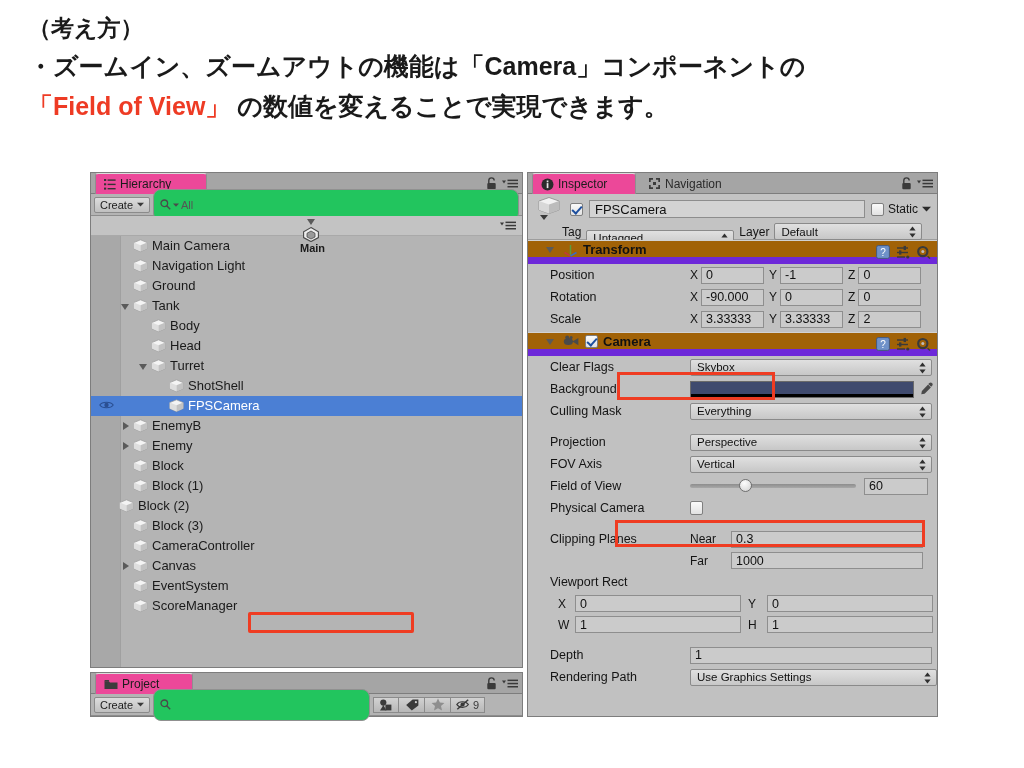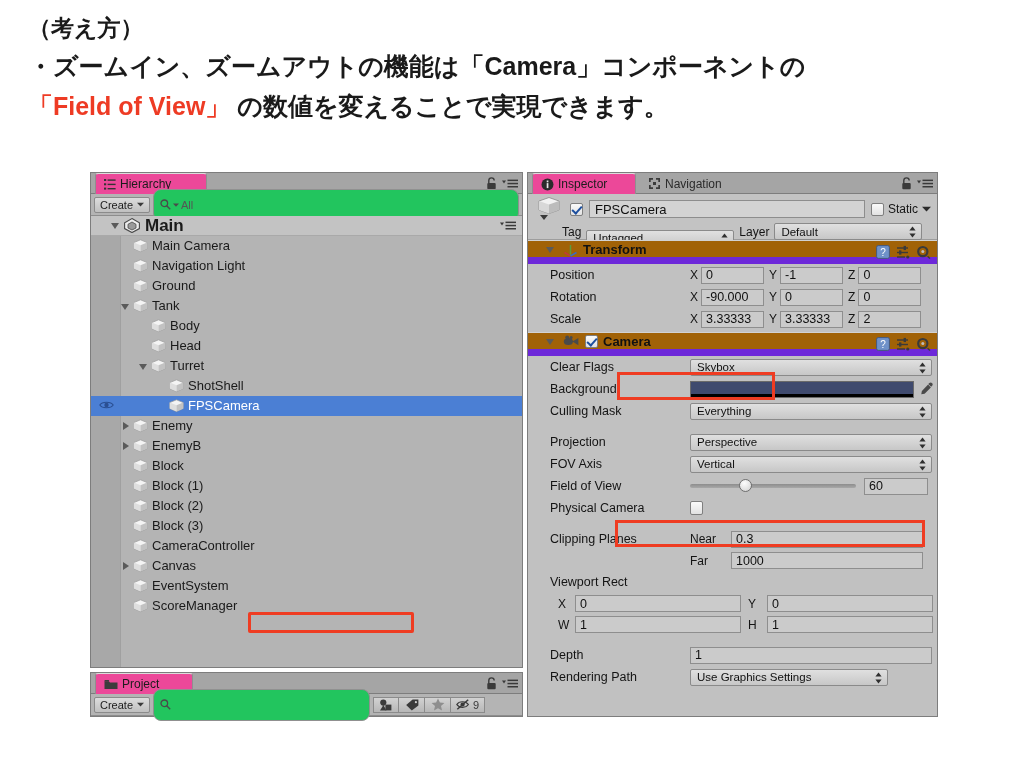--- a/index.html
+++ b/index.html
@@ -90,22 +90,23 @@
   }
   .gutter {
     position: absolute; left: 0; top: 0; bottom: 0; width: 30px;
     background: #a8a8a8; border-right: 1px solid #a0a0a0;
   }
   .root-row {
     position: relative; height: 20px;
     background: #c3c3c3;
     border-bottom: 1px solid #a9a9a9;
     display: flex; align-items: center;
-    font-size: 17px; font-weight: 700; color: #1a1a1a;
-    padding-left: 20px;
+    font-size: 11px; font-weight: 700; color: #1a1a1a;
+    padding-left: 12px;
+    flex-direction: column;
   }
   .root-row .rmenu { position: absolute; right: 6px; top: 4px; }
 
   .row {
     position: relative; height: 20px;
     display: flex; align-items: center;
     font-size: 13px; color: #1a1a1a;
     white-space: nowrap;
   }
   .row.selected { background: #4b7fd4; color: #ffffff; }
@@ -466,34 +467,34 @@
           </div>
           <div class="row" style="padding-left: 30px;">
             <span class="arrow closed"></span>
             <span class="cube">
               <svg width="15" height="14" viewBox="0 0 15 14">
                 <polygon points="7.5,0.8 14.2,3.6 14.2,9.6 7.5,12.6 0.8,9.6 0.8,3.6" fill="#f4f4f4" stroke="#9a9a9a" stroke-width="0.7"></polygon>
                 <polygon points="0.8,3.6 7.5,6.3 7.5,12.6 0.8,9.6" fill="#dedede"></polygon>
                 <polygon points="14.2,3.6 7.5,6.3 7.5,12.6 14.2,9.6" fill="#c2c2c2"></polygon>
               </svg>
             </span>
+            <span class="rowlabel">EnemyB</span>
+          </div>
+          <div class="row" style="padding-left: 30px;">
+            <span class="arrow closed"></span>
+            <span class="cube">
+              <svg width="15" height="14" viewBox="0 0 15 14">
+                <polygon points="7.5,0.8 14.2,3.6 14.2,9.6 7.5,12.6 0.8,9.6 0.8,3.6" fill="#f4f4f4" stroke="#9a9a9a" stroke-width="0.7"></polygon>
+                <polygon points="0.8,3.6 7.5,6.3 7.5,12.6 0.8,9.6" fill="#dedede"></polygon>
+                <polygon points="14.2,3.6 7.5,6.3 7.5,12.6 14.2,9.6" fill="#c2c2c2"></polygon>
+              </svg>
+            </span>
             <span class="rowlabel">Enemy</span>
           </div>
           <div class="row" style="padding-left: 30px;">
-            <span class="arrow closed"></span>
-            <span class="cube">
-              <svg width="15" height="14" viewBox="0 0 15 14">
-                <polygon points="7.5,0.8 14.2,3.6 14.2,9.6 7.5,12.6 0.8,9.6 0.8,3.6" fill="#f4f4f4" stroke="#9a9a9a" stroke-width="0.7"></polygon>
-                <polygon points="0.8,3.6 7.5,6.3 7.5,12.6 0.8,9.6" fill="#dedede"></polygon>
-                <polygon points="14.2,3.6 7.5,6.3 7.5,12.6 14.2,9.6" fill="#c2c2c2"></polygon>
-              </svg>
-            </span>
-            <span class="rowlabel">EnemyB</span>
-          </div>
-          <div class="row" style="padding-left: 30px;">
             <span class="arrow "></span>
             <span class="cube">
               <svg width="15" height="14" viewBox="0 0 15 14">
                 <polygon points="7.5,0.8 14.2,3.6 14.2,9.6 7.5,12.6 0.8,9.6 0.8,3.6" fill="#f4f4f4" stroke="#9a9a9a" stroke-width="0.7"></polygon>
                 <polygon points="0.8,3.6 7.5,6.3 7.5,12.6 0.8,9.6" fill="#dedede"></polygon>
                 <polygon points="14.2,3.6 7.5,6.3 7.5,12.6 14.2,9.6" fill="#c2c2c2"></polygon>
               </svg>
             </span>
             <span class="rowlabel">Block</span>
           </div>
@@ -501,21 +502,21 @@
             <span class="arrow "></span>
             <span class="cube">
               <svg width="15" height="14" viewBox="0 0 15 14">
                 <polygon points="7.5,0.8 14.2,3.6 14.2,9.6 7.5,12.6 0.8,9.6 0.8,3.6" fill="#f4f4f4" stroke="#9a9a9a" stroke-width="0.7"></polygon>
                 <polygon points="0.8,3.6 7.5,6.3 7.5,12.6 0.8,9.6" fill="#dedede"></polygon>
                 <polygon points="14.2,3.6 7.5,6.3 7.5,12.6 14.2,9.6" fill="#c2c2c2"></polygon>
               </svg>
             </span>
             <span class="rowlabel">Block (1)</span>
           </div>
-          <div class="row" style="padding-left: 30px;">
+          <div class="row" style="padding-left: 16px;">
             <span class="arrow "></span>
             <span class="cube">
               <svg width="15" height="14" viewBox="0 0 15 14">
                 <polygon points="7.5,0.8 14.2,3.6 14.2,9.6 7.5,12.6 0.8,9.6 0.8,3.6" fill="#f4f4f4" stroke="#9a9a9a" stroke-width="0.7"></polygon>
                 <polygon points="0.8,3.6 7.5,6.3 7.5,12.6 0.8,9.6" fill="#dedede"></polygon>
                 <polygon points="14.2,3.6 7.5,6.3 7.5,12.6 14.2,9.6" fill="#c2c2c2"></polygon>
               </svg>
             </span>
             <span class="rowlabel">Block (2)</span>
           </div>
@@ -964,21 +965,21 @@
               <span class="numfield" style="width:166px">1</span>
             </span>
           </div>
           <div style="height: 9px;"></div>
           <div class="prow">
             <span class="plabel">Depth</span>
             <span class="numfield" style="width:242px">1</span>
           </div>
           <div class="prow">
             <span class="plabel">Rendering Path</span>
-            <span class="dropdown" style="width:198px">
+            <span class="dropdown" style="width:247px">
               <span>Use Graphics Settings</span>
               <span class="updown">
                 <svg width="7" height="12" viewBox="0 0 7 12">
                   <path d="M3.5 0.6 L6.6 4.4 L0.4 4.4 Z" fill="#2f2f2f"></path>
                   <path d="M3.5 11.4 L0.4 7.6 L6.6 7.6 Z" fill="#2f2f2f"></path>
                 </svg>
               </span>
             </span>
           </div>
         </div>

